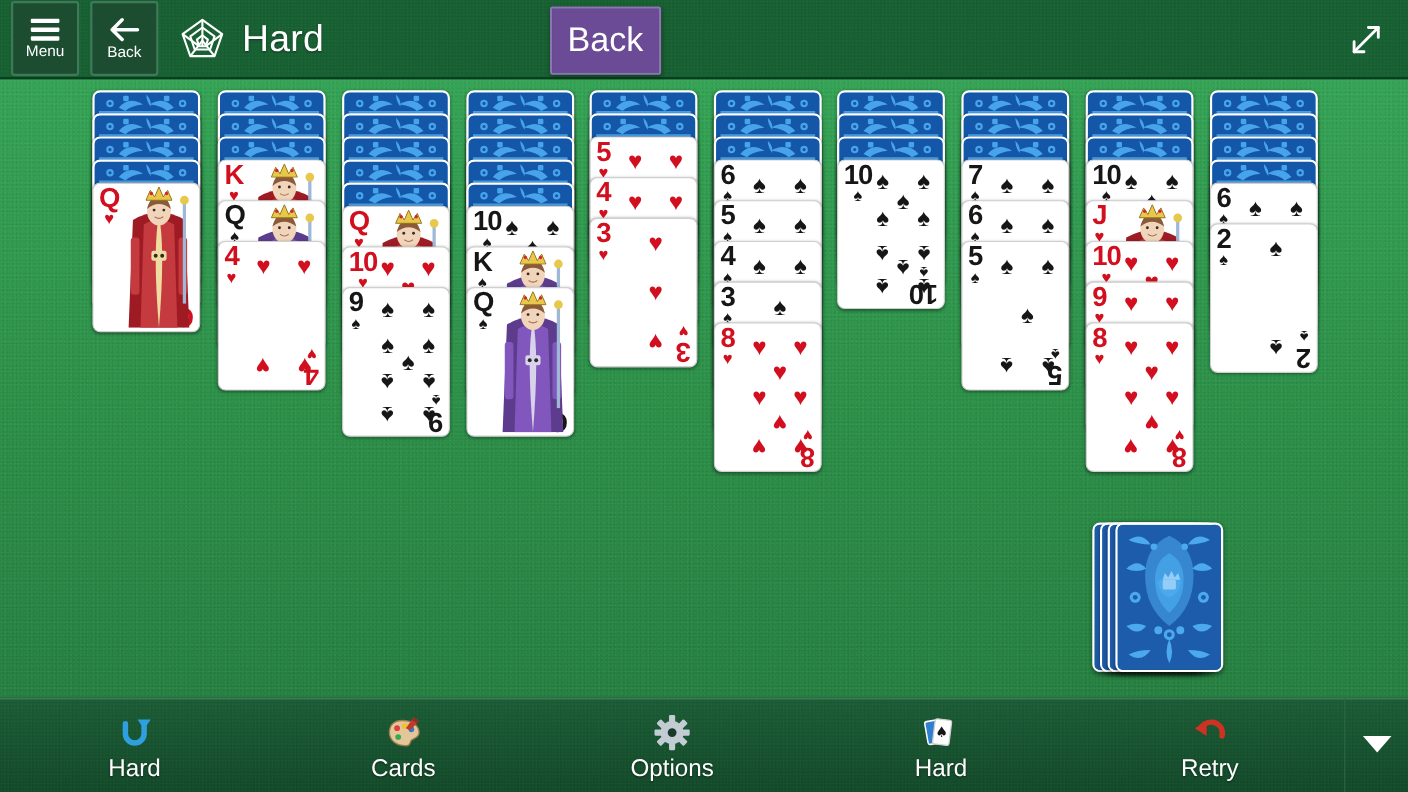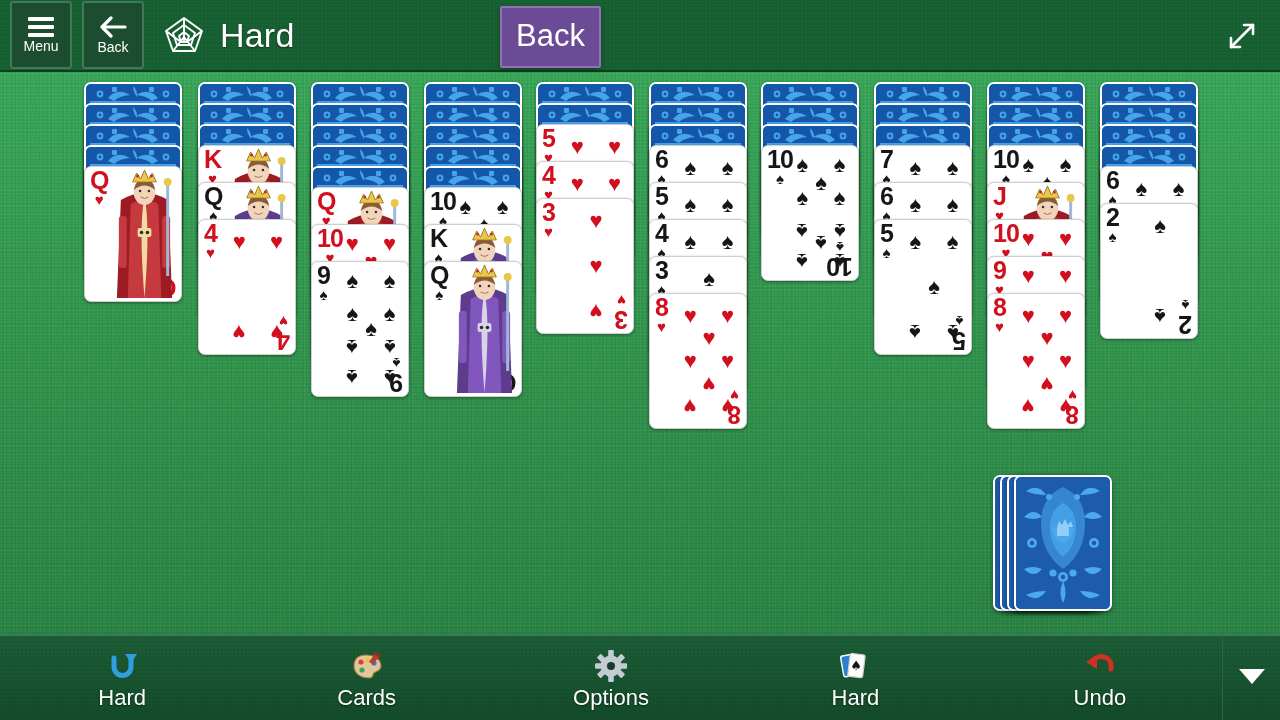--- a/index.html
+++ b/index.html
@@ -2344,21 +2344,21 @@
       <span class="bi-label">Hard</span>
     </div>
 
     <div class="bar-item">
       <span class="bi-icon">
         <svg width="34" height="34" viewBox="0 0 34 34">
           <path d="M9 12 C16 4 30 7 28 20" stroke="#cf3123" stroke-width="5" fill="none" stroke-linecap="round"></path>
           <polygon points="3,13 14,7 14,20" fill="#cf3123"></polygon>
         </svg>
       </span>
-      <span class="bi-label">Undo</span>
+      <span class="bi-label">Retry</span>
     </div>
 
     <div id="bar-expand">
       <span>
         <svg width="30" height="20" viewBox="0 0 30 20">
             <polygon points="2,3 28,3 15,18" fill="#ffffff"></polygon>
           </svg>
       </span>
     </div>
   </div>

